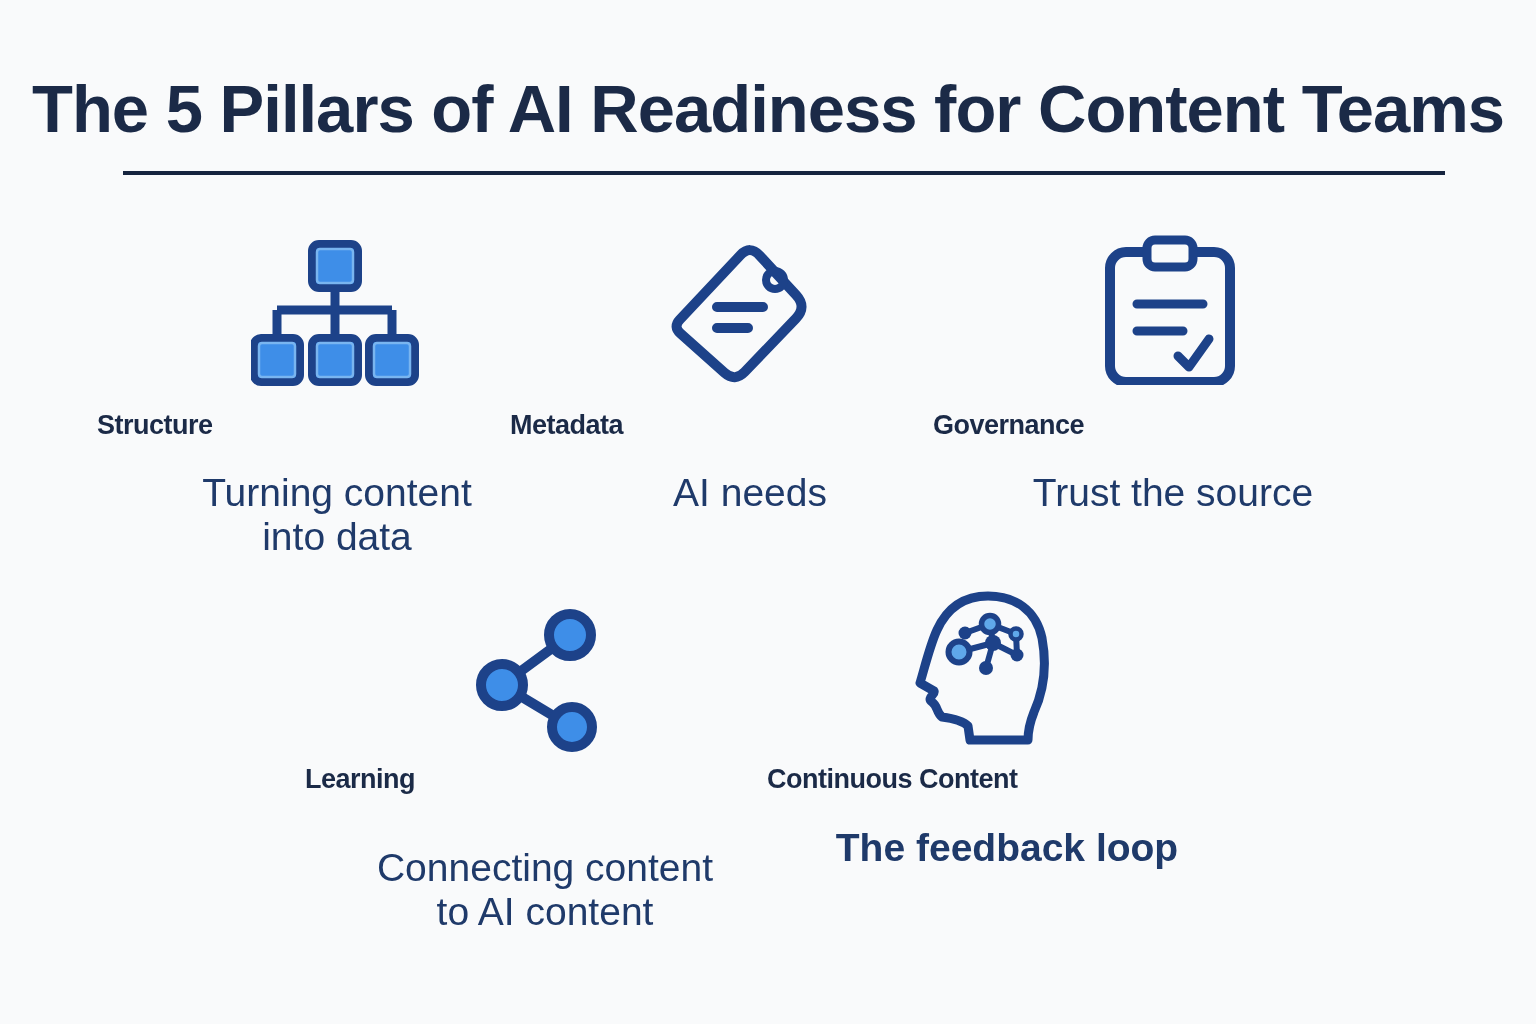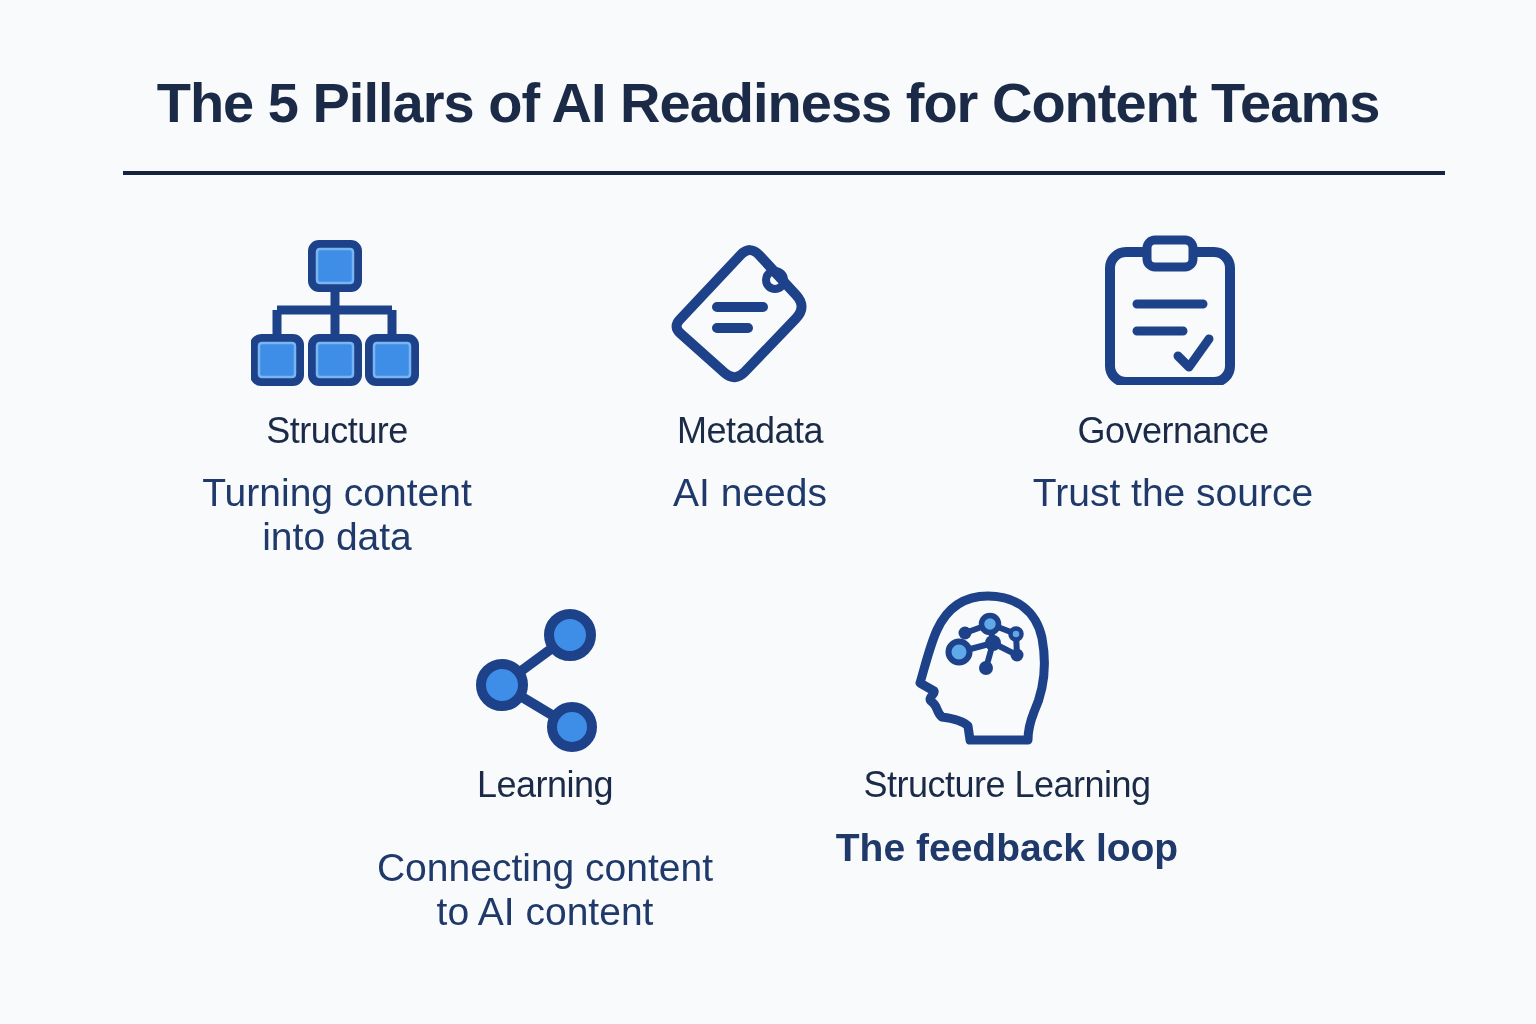--- a/index.html
+++ b/index.html
@@ -5,31 +5,31 @@
   html,body{margin:0;padding:0;}
   body{
     width:1536px;height:1024px;
     background:#f9fafb;
     font-family:"Liberation Sans","DejaVu Sans",sans-serif;
     position:relative;overflow:hidden;
   }
   .canvas{position:absolute;left:0;top:0;width:1536px;height:1024px;}
   .title{
     position:absolute;left:0;top:70px;width:1536px;
-    text-align:center;font-size:56px;font-weight:700;
+    text-align:center;font-size:67px;font-weight:700;
     letter-spacing:-1px;color:#1b2a47;
   }
   .rule{
     position:absolute;left:123px;top:171px;width:1322px;height:4px;
     background:#16243f;
   }
   .icon{position:absolute;}
   .heading{
-    position:absolute;width:480px;text-align:center;
-    font-size:36px;font-weight:400;color:#1b2a47;letter-spacing:-0.5px;
+    position:absolute;width:480px;
+    font-size:27px;font-weight:700;color:#1b2a47;letter-spacing:-0.5px;
   }
   .subtitle{
     position:absolute;width:480px;text-align:center;
     font-size:39px;font-weight:400;color:#1f3a6a;line-height:44px;
   }
   .h-row1{top:410px;}
   .s-row1{top:471px;}
   .h-row2{top:764px;}
   .s-row2{top:826px;}
 </style>
@@ -115,18 +115,18 @@
   <div class="subtitle s-row1" style="left:933px;">
     <div>Trust the source</div>
   </div>
 
   <div class="heading h-row2" style="left:305px;">Learning</div>
   <div class="subtitle s-row2" style="left:305px;margin-top:20px;">
     <div>Connecting content</div>
     <div>to AI content</div>
   </div>
 
-  <div class="heading h-row2" style="left:767px;">Structure Learning</div>
+  <div class="heading h-row2" style="left:767px;">Continuous Content</div>
   <div class="subtitle s-row2" style="left:767px;font-weight:bold;">
     <div>The feedback loop</div>
   </div>
 
 </div>
 
 </body></html>

